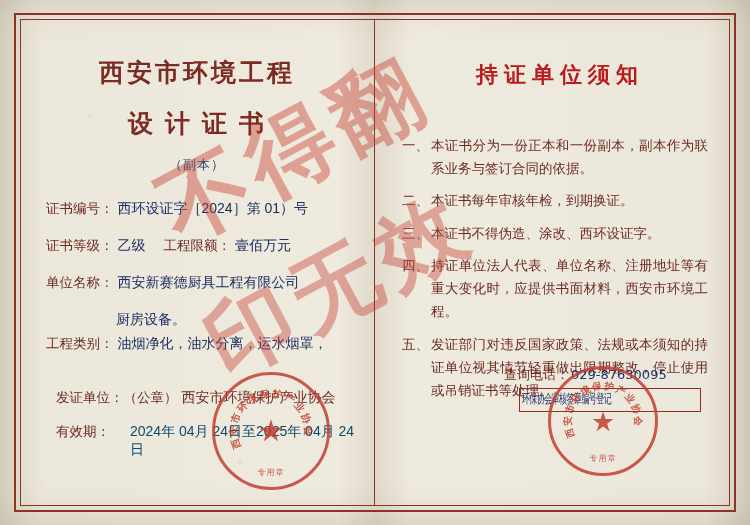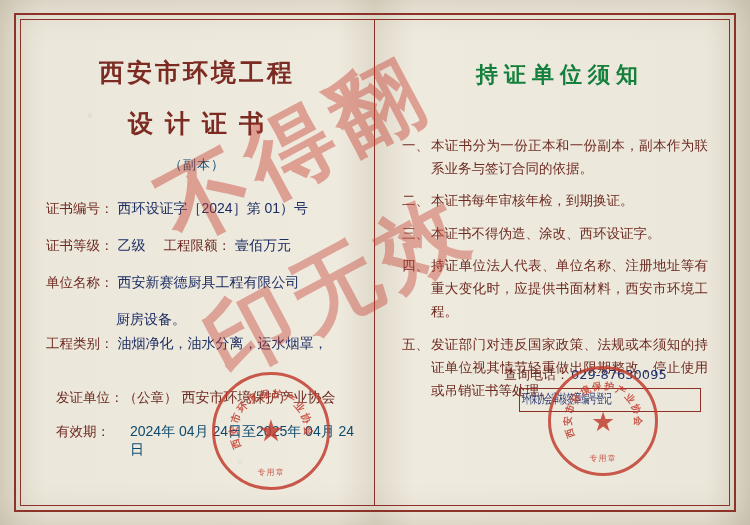--- a/index.html
+++ b/index.html
@@ -70,21 +70,21 @@
   .gap{display:inline-block;width:18px;}
   .issuer{margin-top:36px;padding-left:10px;font-size:13.5px;display:flex;align-items:baseline;}
   .valid{margin-top:16px;padding-left:10px;font-size:13.5px;display:flex;align-items:baseline;gap:16px;}
 
   
   .right{
     position:absolute;left:392px;top:36px;width:330px;height:455px;color:#6d2a21;
   }
   .notice-title{
     font-size:22px;font-weight:bold;letter-spacing:6px;text-align:center;
-    margin-top:24px;color:#15803d;padding-left:6px;
+    margin-top:24px;color:#b91c1c;padding-left:6px;
   }
   .notice-list{margin-top:44px;padding:0 14px 0 10px;}
   .notice-item{
     display:flex;font-size:13.5px;line-height:1.72;margin-bottom:9px;color:#6d2a21;
   }
   .notice-num{white-space:nowrap;margin-right:2px;}
   .notice-text{flex:1;text-align:justify;}
   .phone-row{
     position:absolute;left:112px;top:330px;font-size:13px;color:#6d2a21;
     display:flex;align-items:baseline;

